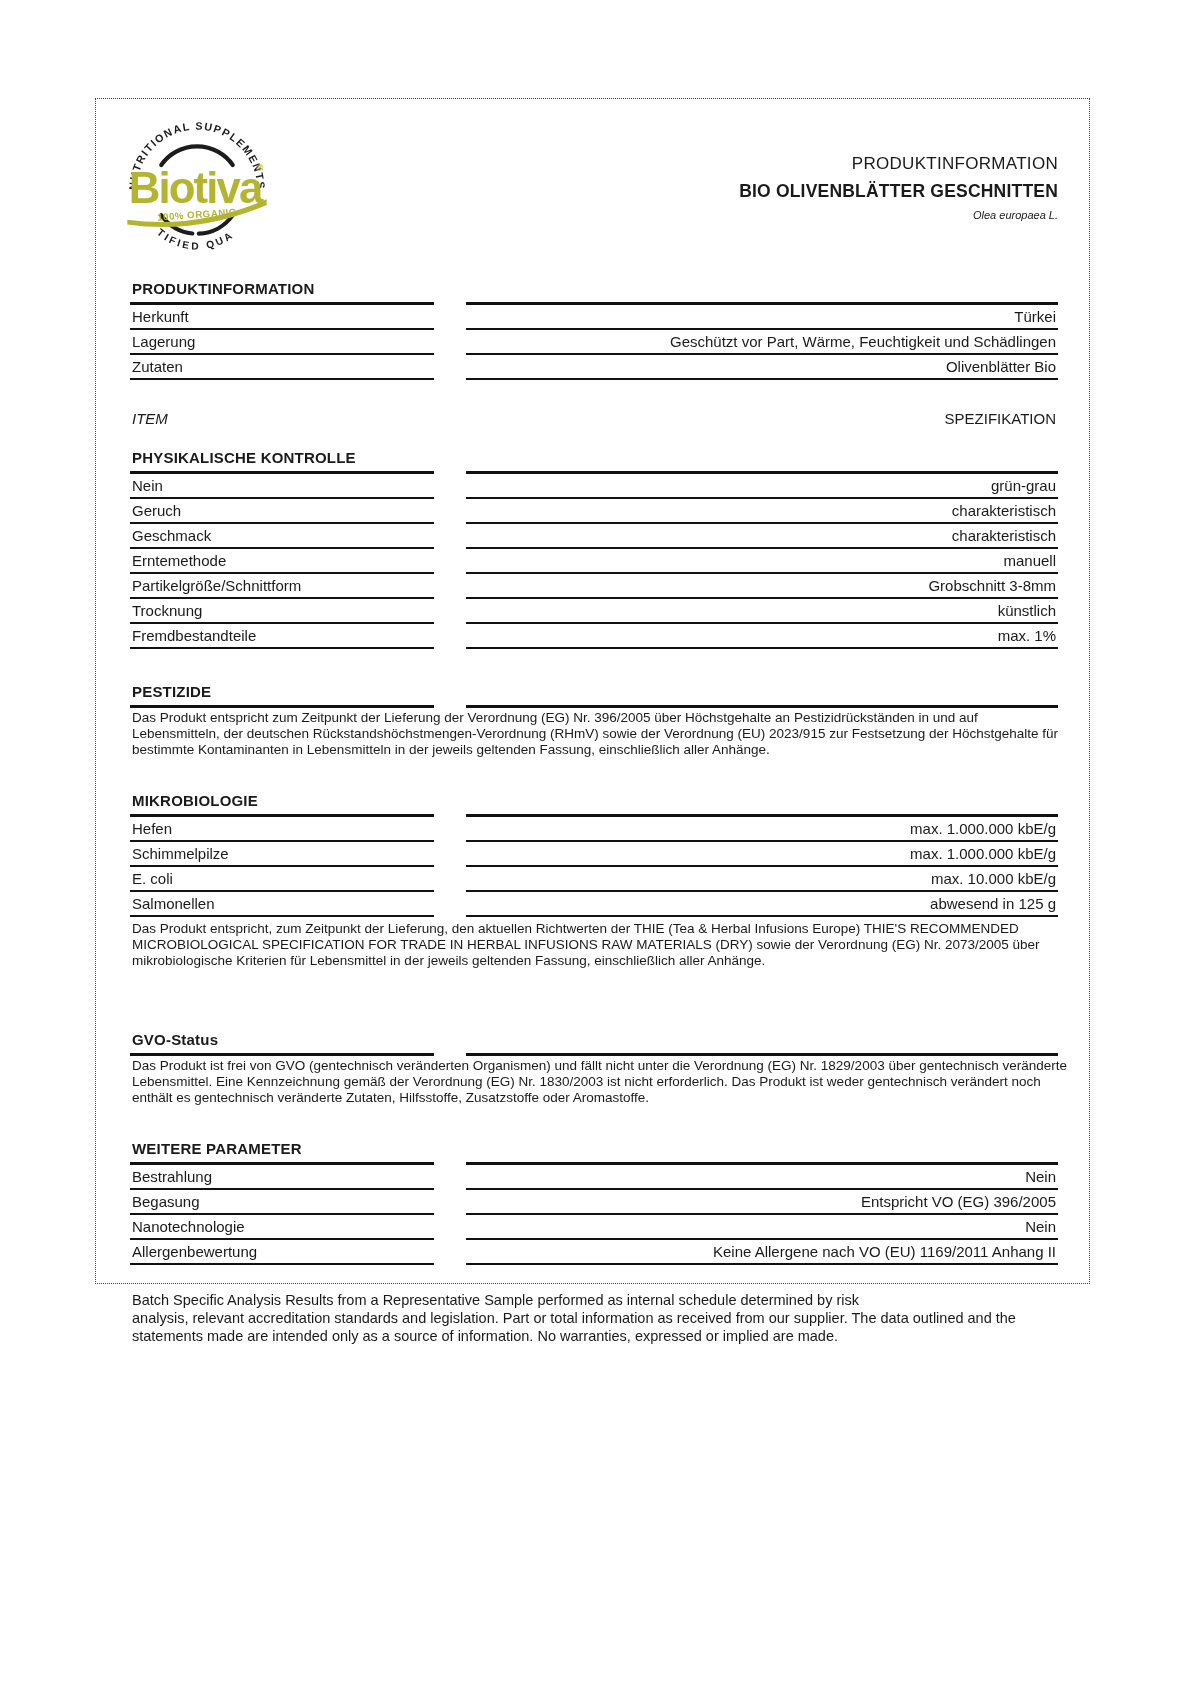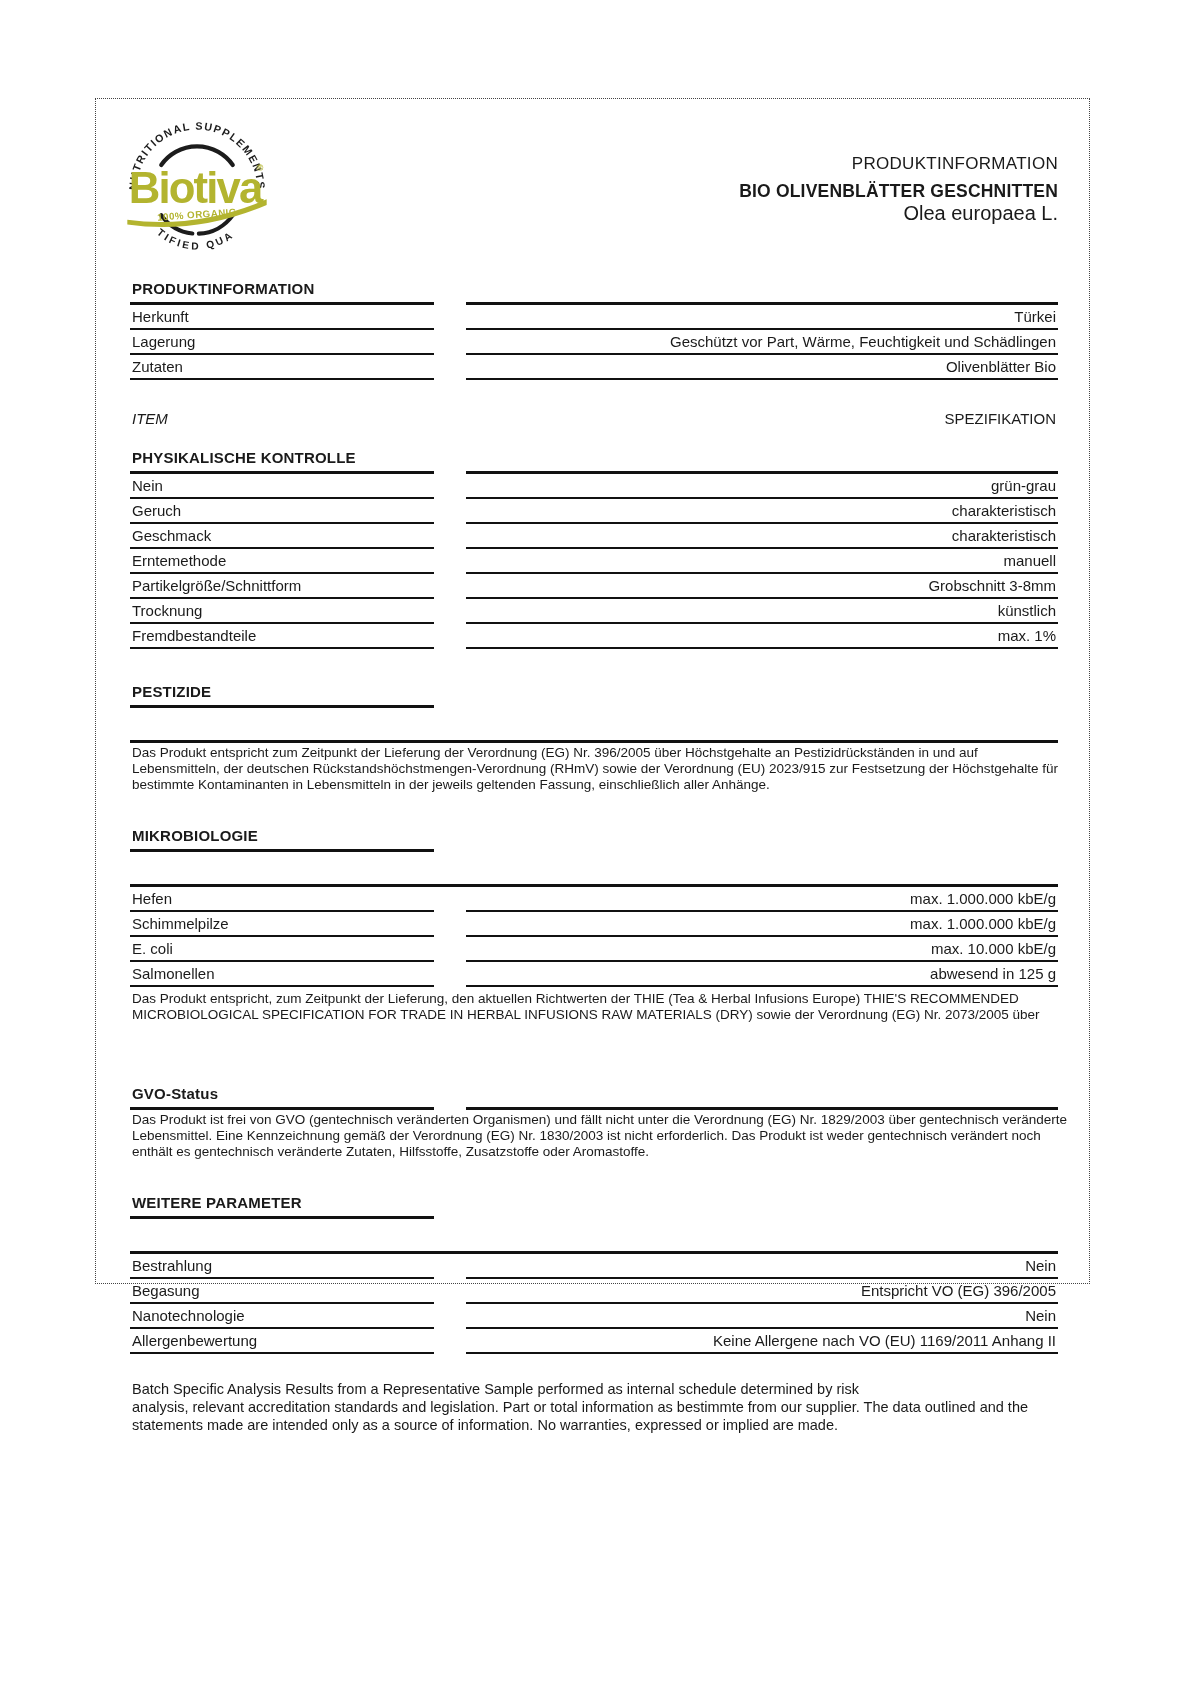--- a/index.html
+++ b/index.html
@@ -13,21 +13,21 @@
     border:1px dotted #444;
   }
   .content { position:absolute; left:130px; top:110px; width:928px; }
 
   
   .hdr { display:flex; justify-content:space-between; align-items:flex-start; height:156px; }
   .logo-wrap { margin-left:-12px; margin-top:2px; }
   .titles { text-align:right; padding-top:44px; }
   .doc-type { font-size:17px; letter-spacing:.3px; }
   .prod-name { font-size:17.5px; font-weight:bold; margin-top:7px; letter-spacing:.2px; }
-  .botanical { font-size:20px; margin-top:0; }
+  .botanical { font-size:11px; font-style:italic; margin-top:7px; }
 
   
   .sechead { display:flex; gap:32px; }
   .sechead .shl { width:300px; font-size:15px; font-weight:bold; letter-spacing:.2px;
                   padding:2px 2px 5px 2px; border-bottom:3px solid #111; }
   .sechead .shr { flex:1; border-bottom:3px solid #111; }
 
   
   .row { display:flex; gap:32px; }
   .row .cl { width:300px; font-size:15px; padding:3px 2px 3px 2px; border-bottom:2px solid #111; }
@@ -36,21 +36,21 @@
   
   .colrow { display:flex; justify-content:space-between; margin:30px 2px 20px 2px; }
   .colrow .item { font-size:15px; font-style:italic; }
   .colrow .spec { font-size:15px; }
 
   .note { margin-top:2px; font-size:13.5px; line-height:16px; padding:0 2px; }
   .note div { white-space:nowrap; }
 
   .footer { margin-top:26px; font-size:14.5px; line-height:18px; padding:0 2px; }
 
-  .mt-sec { margin-top:32px;flex-direction:column; }
+  .mt-sec { margin-top:32px; }
   .mt-gvo { margin-top:60px; }
   .mt-note0 { margin-top:4px; }
 
   .olive { fill:#b3b42f; }
   .ink { fill:#1c1c1c; }
 </style>
 </head>
 <body>
 
 <div class="page">
@@ -172,20 +172,21 @@
       <div class="cl">E. coli</div>
       <div class="cr">max. 10.000 kbE/g</div>
     </div>
     <div class="row">
       <div class="cl">Salmonellen</div>
       <div class="cr">abwesend in 125 g</div>
     </div>
     <div class="note mt-note0">
       <div>Das Produkt entspricht, zum Zeitpunkt der Lieferung, den aktuellen Richtwerten der THIE (Tea &amp; Herbal Infusions Europe) THIE'S RECOMMENDED</div>
       <div>MICROBIOLOGICAL SPECIFICATION FOR TRADE IN HERBAL INFUSIONS RAW MATERIALS (DRY) sowie der Verordnung (EG) Nr. 2073/2005 über</div>
+      <div>mikrobiologische Kriterien für Lebensmittel in der jeweils geltenden Fassung, einschließlich aller Anhänge.</div>
     </div>
 
     <div class="sechead mt-gvo">
       <div class="shl">GVO-Status</div>
       <div class="shr"></div>
     </div>
     <div class="note">
       <div>Das Produkt ist frei von GVO (gentechnisch veränderten Organismen) und fällt nicht unter die Verordnung (EG) Nr. 1829/2003 über gentechnisch veränderte</div>
       <div>Lebensmittel. Eine Kennzeichnung gemäß der Verordnung (EG) Nr. 1830/2003 ist nicht erforderlich. Das Produkt ist weder gentechnisch verändert noch</div>
       <div>enthält es gentechnisch veränderte Zutaten, Hilfsstoffe, Zusatzstoffe oder Aromastoffe.</div>
@@ -207,18 +208,18 @@
       <div class="cl">Nanotechnologie</div>
       <div class="cr">Nein</div>
     </div>
     <div class="row">
       <div class="cl">Allergenbewertung</div>
       <div class="cr">Keine Allergene nach VO (EU) 1169/2011 Anhang II</div>
     </div>
 
     <div class="footer">
       <div>Batch Specific Analysis Results from a Representative Sample performed as internal schedule determined by risk</div>
-      <div>analysis, relevant accreditation standards and legislation. Part or total information as bestimmte from our supplier. The data outlined and the</div>
+      <div>analysis, relevant accreditation standards and legislation. Part or total information as received from our supplier. The data outlined and the</div>
       <div>statements made are intended only as a source of information. No warranties, expressed or implied are made.</div>
     </div>
 
   </div>
 </div>
 
 </body></html>

